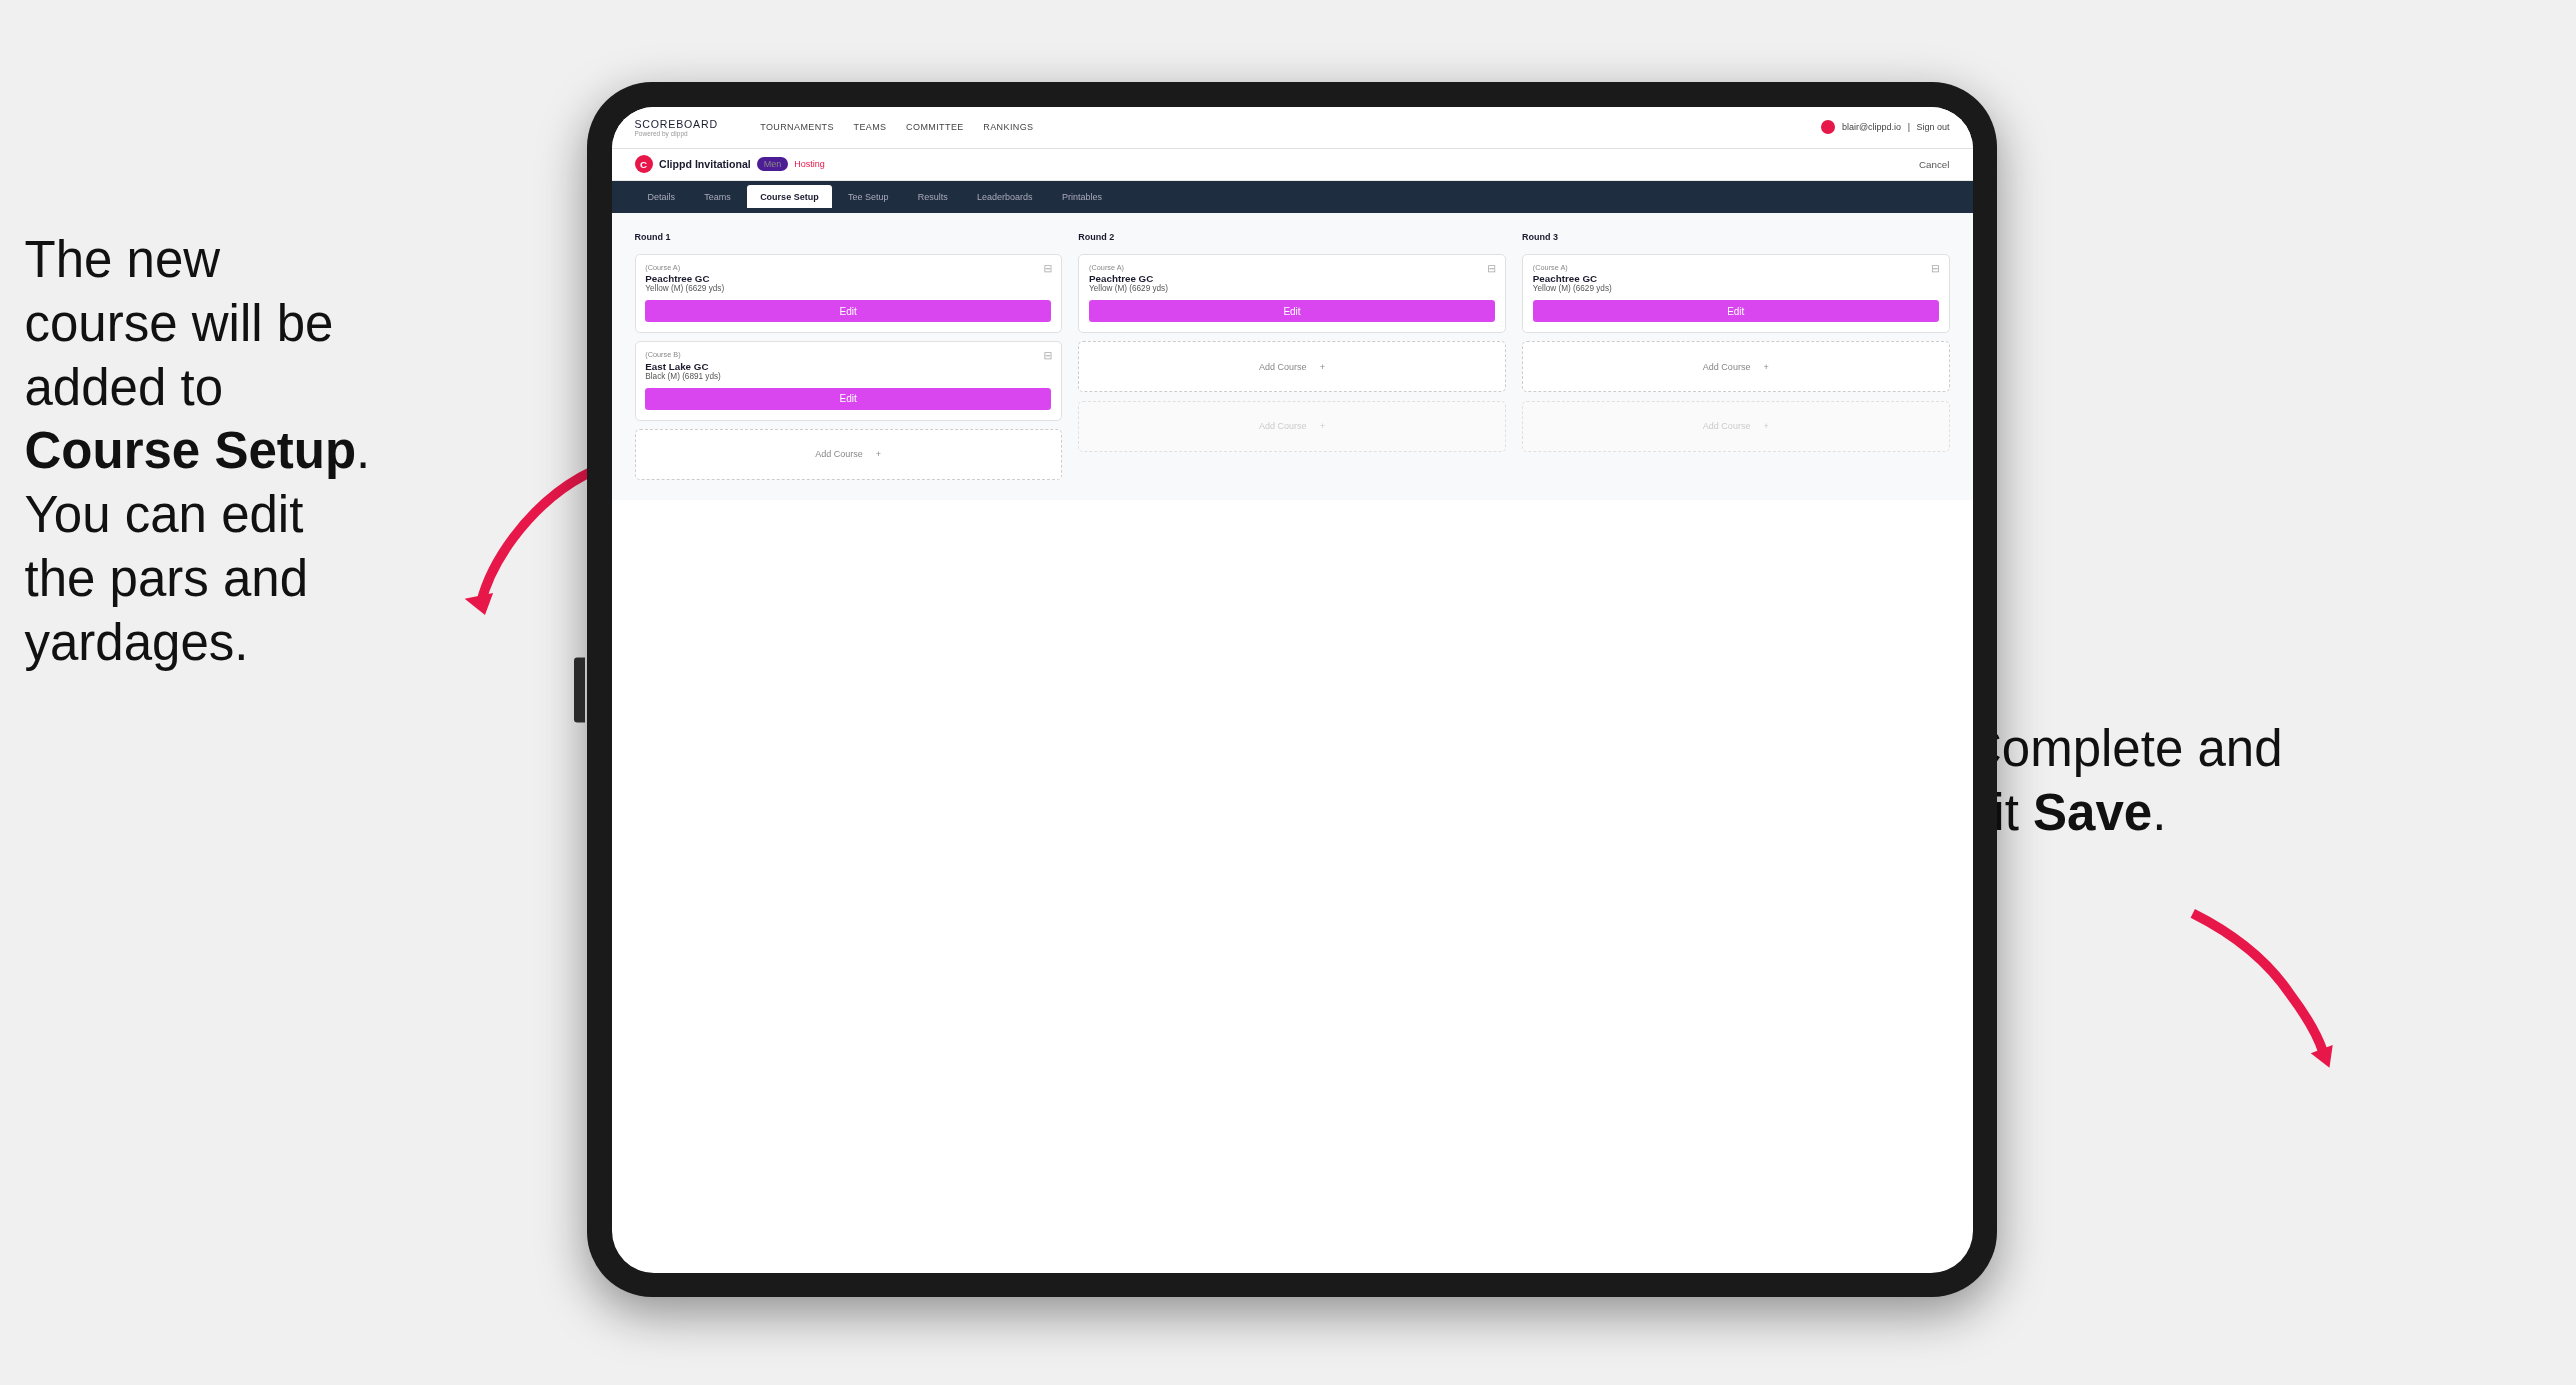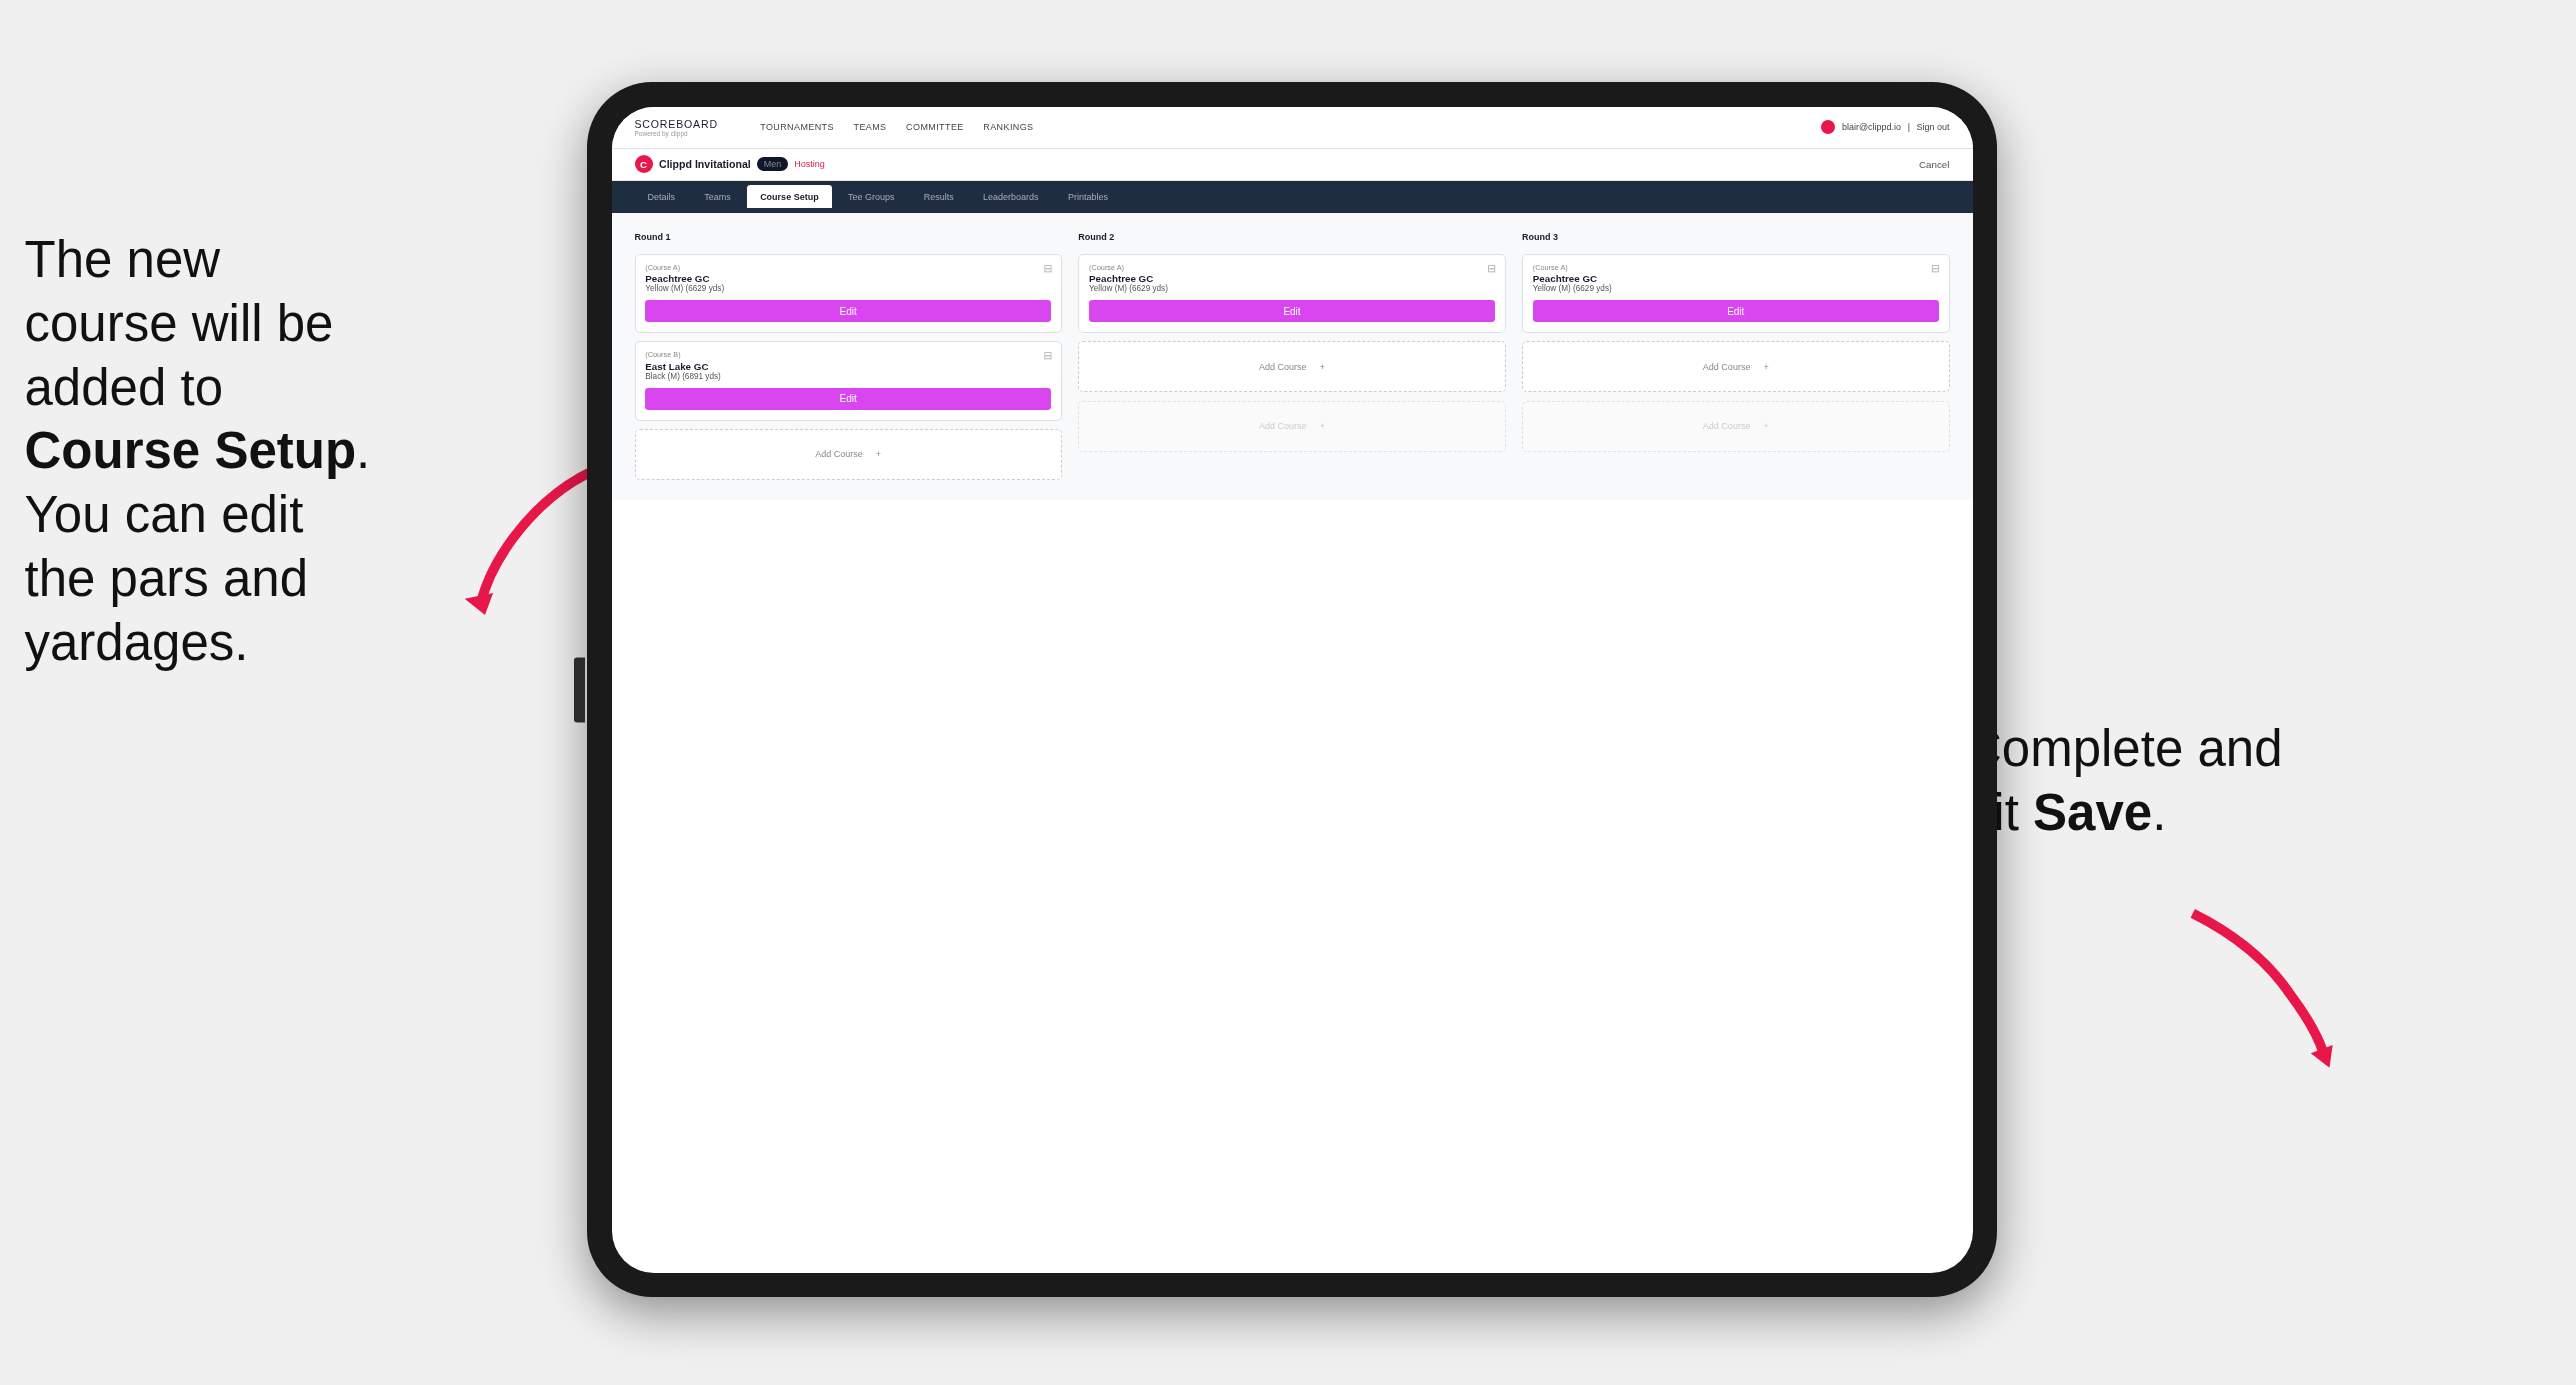--- a/index.html
+++ b/index.html
@@ -178,21 +178,21 @@
     }
 
     .tournament-name {
       font-size: 10.6px;
       font-weight: 600;
       color: #1a1a2e;
     }
     .tournament-type {
       font-size: 9px;
       color: #888;
-      background: #0f172a;
+      background: #4c1d95;
       padding: 1.6px 6.5px;
       border-radius: 8.2px;
     }
     .tournament-status {
       font-size: 9px;
       color: #e8174a;
     }
 
     .cancel-btn {
       font-size: 9.8px;
@@ -386,21 +386,21 @@
         <span class="tournament-type">Men</span>
         <span class="tournament-status">Hosting</span>
       </div>
       <span class="cancel-btn">Cancel</span>
     </div>
 
     <div class="tabs-bar">
       <div class="tab">Details</div>
       <div class="tab">Teams</div>
       <div class="tab active">Course Setup</div>
-      <div class="tab">Tee Groups</div>
+      <div class="tab">Tee Setup</div>
       <div class="tab">Results</div>
       <div class="tab">Leaderboards</div>
       <div class="tab">Printables</div>
     </div>
 
     <div class="main-content">
       <div class="rounds-grid">
 
         <div class="round-column">
           <div class="round-label">Round 1</div>

